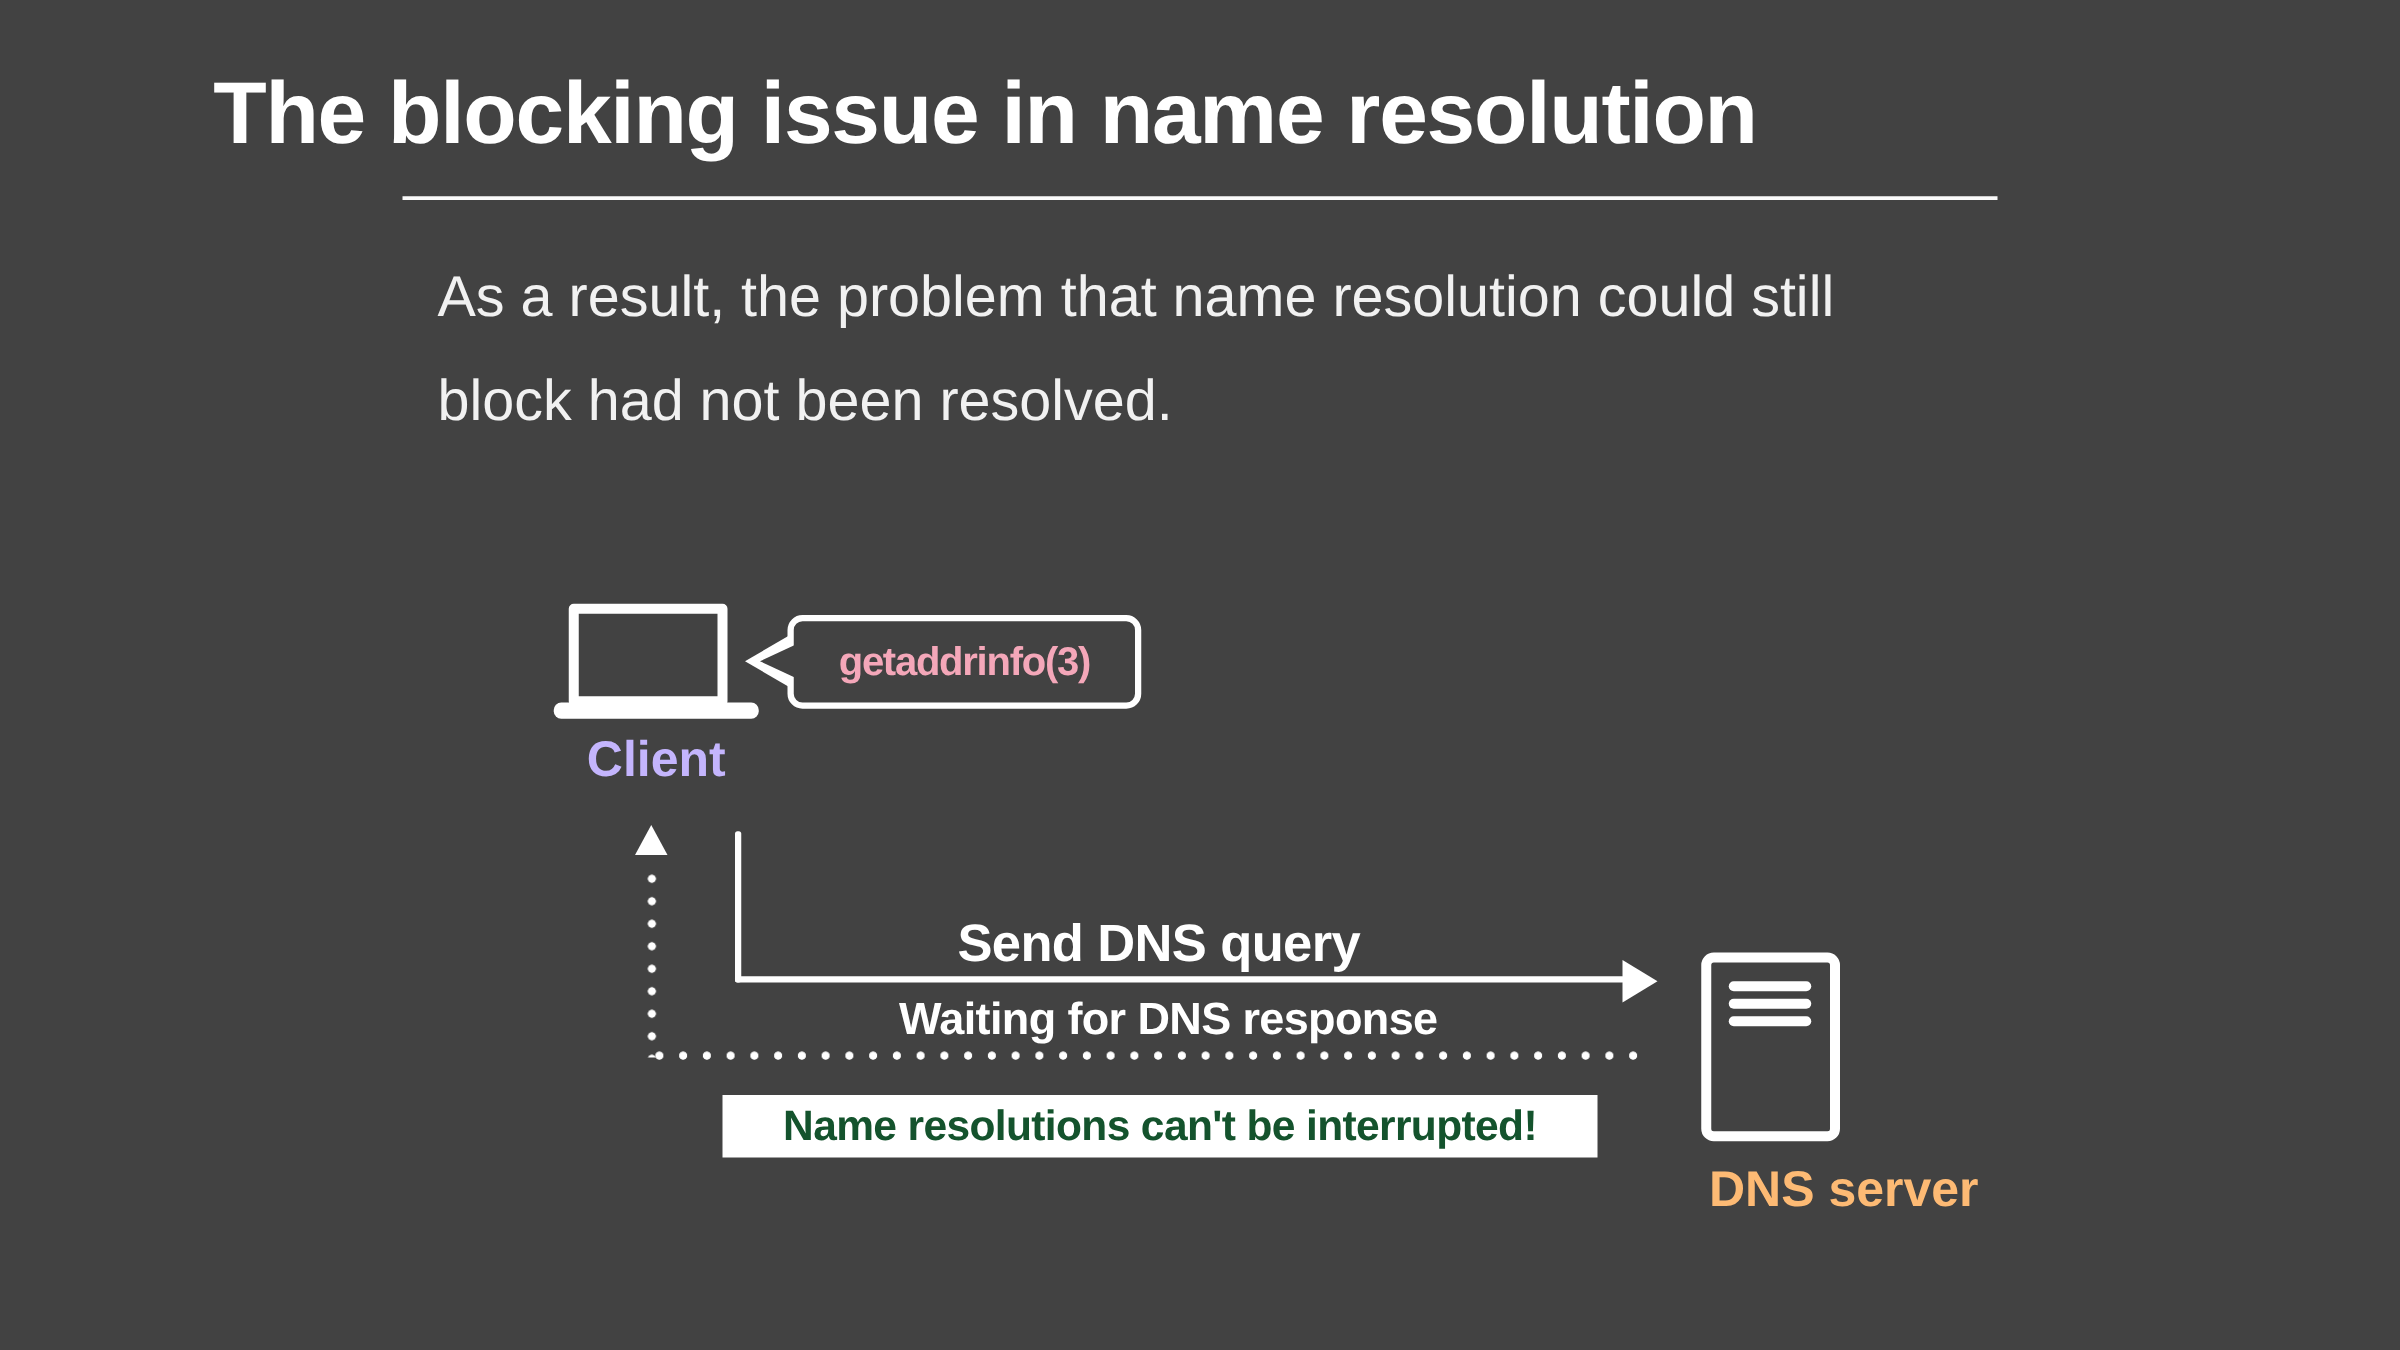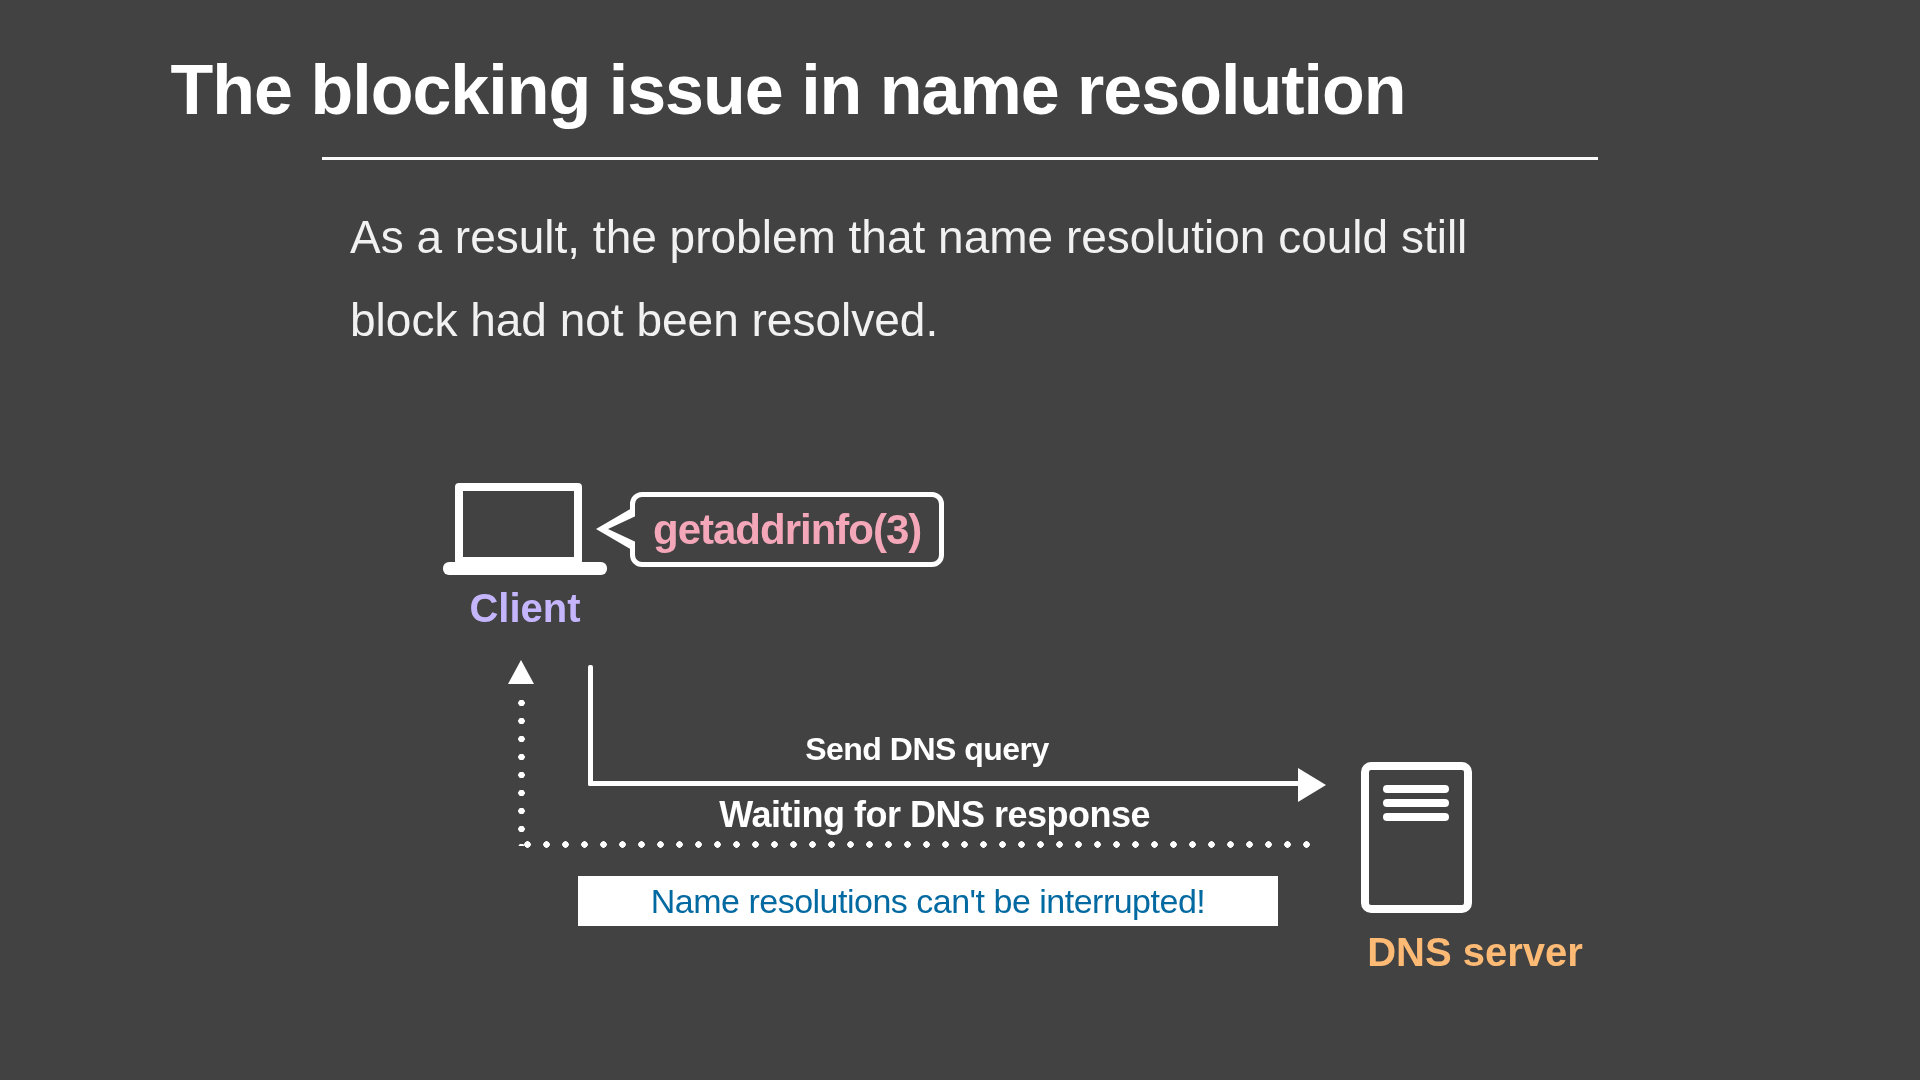--- a/index.html
+++ b/index.html
@@ -83,21 +83,21 @@
     border: 5px solid #ffffff;
     border-radius: 12px;
     box-sizing: border-box;
     display: inline-flex;
     align-items: center;
     justify-content: center;
     padding: 0 18px;
   }
   .bubble-text {
     color: #f4a7b9;
-    font-size: 42px;
+    font-size: 32px;
     font-weight: bold;
     letter-spacing: -1px;
     white-space: nowrap;
   }
   .bubble-tail-outer {
     left: 596px;
     top: 508px;
     width: 0; height: 0;
     border-top: 21px solid transparent;
     border-bottom: 21px solid transparent;
@@ -168,21 +168,21 @@
     border-bottom: 17px solid transparent;
     border-left: 28px solid #ffffff;
   }
 
   .send-label {
     left: 677px;
     top: 731px;
     width: 500px;
     text-align: center;
     color: #ffffff;
-    font-size: 32px;
+    font-size: 42px;
     font-weight: bold;
     letter-spacing: -0.5px;
   }
   .waiting-label {
     left: 650px;
     top: 794px;
     width: 500px;
     text-align: right;
     color: #ffffff;
     font-size: 36px;
@@ -194,23 +194,23 @@
     left: 578px;
     top: 876px;
     width: 700px;
     height: 50px;
     background: #ffffff;
     display: flex;
     align-items: center;
     justify-content: center;
   }
   .interrupt-text {
-    color: #0369a1;
+    color: #14532d;
     font-size: 34px;
-    font-weight: normal;
+    font-weight: bold;
     letter-spacing: -0.5px;
     white-space: nowrap;
     text-align: right;
   }
 
   
   .server-body {
     left: 1361px;
     top: 762px;
     width: 111px;

